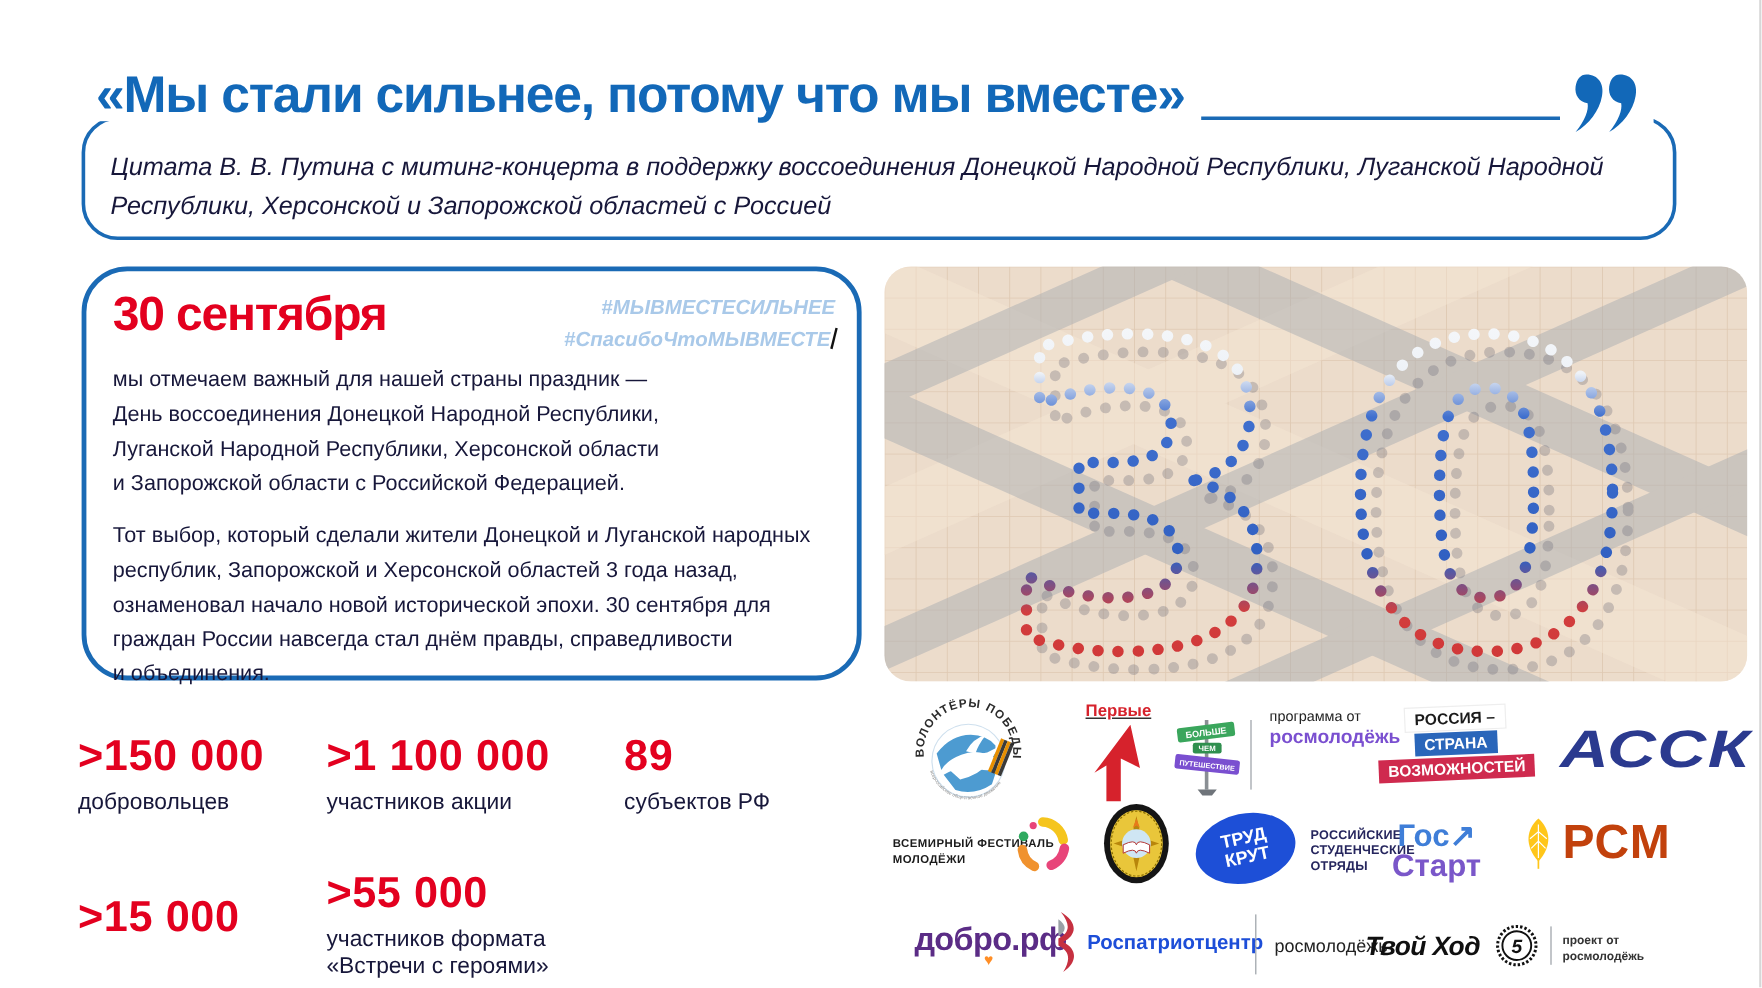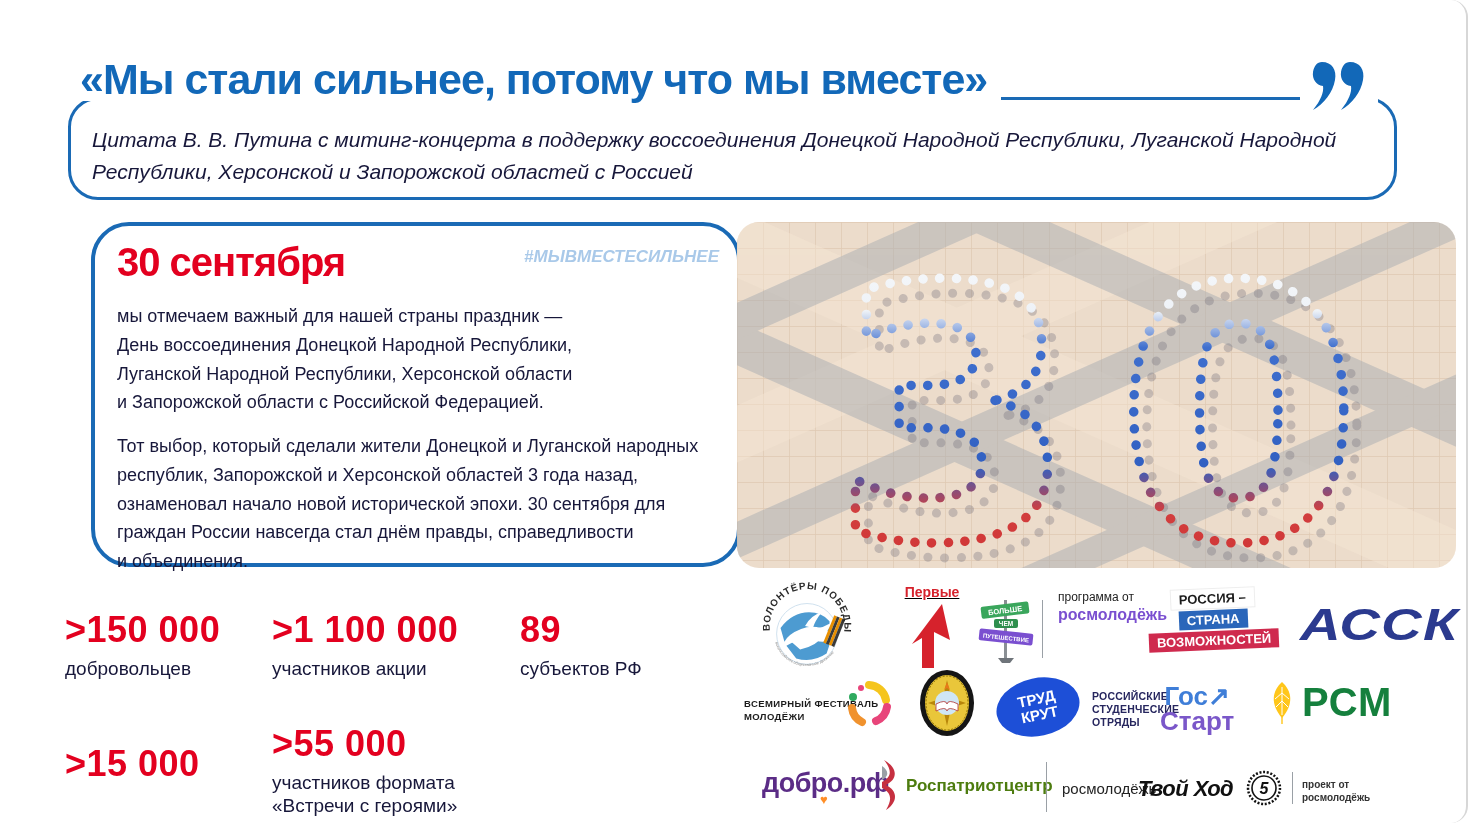--- a/index.html
+++ b/index.html
@@ -1,31 +1,31 @@
 <!DOCTYPE html>
 <html><head>
 <meta charset="utf-8">
 <style>
   html,body{margin:0;padding:0;background:#fff;}
   .slide{position:relative;width:1468px;height:823px;background:#ffffff;overflow:hidden;
-         font-family:"Liberation Sans",sans-serif;border-right:2px solid #d7d7d7;box-sizing:border-box;border-radius:17px;}
+         font-family:"Liberation Sans",sans-serif;border-right:2px solid #d7d7d7;box-sizing:border-box;}
   .prewrap{white-space:pre-line;}
 
   
   .quote-box{position:absolute;left:68px;top:97px;width:1329px;height:103px;
              border:3px solid #1a6ab5;border-radius:30px;box-sizing:border-box;}
   .page-title{position:absolute;left:78px;top:58px;z-index:3;background:#fff;padding:0 14px 0 2px;
               font-size:43px;line-height:1.0;font-weight:800;color:#1268b8;letter-spacing:-1px;}
   .quote-mark{position:absolute;left:1300px;top:60px;z-index:3;background:#fff;padding:0 10px;line-height:0;}
   .subtitle{position:absolute;left:92px;top:124px;width:1280px;z-index:2;
             font-size:21px;line-height:1.5;font-style:italic;color:#17173a;}
 
   
   .info-card{position:absolute;left:68px;top:222px;width:650px;height:345px;
-             border:4px solid #1a6ab5;border-radius:38px;box-sizing:border-box;background:#fff;margin-left:23px;}
+             border:4px solid #1a6ab5;border-radius:38px;box-sizing:border-box;background:#fff;}
   .info-heading{position:absolute;left:22px;top:14px;font-size:40px;font-weight:800;color:#e3001f;letter-spacing:-1px;}
   .hashtags{position:absolute;right:18px;top:18px;text-align:right;font-size:17px;font-weight:700;
             font-style:italic;color:#a9c9e9;line-height:1.55;}
   .cursor-bar{display:inline-block;width:2px;height:18px;background:#111;transform:rotate(14deg);
               vertical-align:-3px;margin-left:2px;}
   .info-p{position:absolute;left:22px;font-size:18px;line-height:1.6;color:#17173a;}
   .info-p1{top:76px;}
   .info-p2{top:206px;}
 
   
@@ -52,24 +52,24 @@
   .assk{font-size:44px;font-weight:900;font-style:italic;color:#2b3a8f;transform:scaleX(1.28);
         transform-origin:left center;letter-spacing:1px;}
   .wfm-text{font-size:9.5px;font-weight:700;color:#1b1b1b;line-height:1.35;letter-spacing:.4px;}
   .tk-oval{width:84px;height:58px;border-radius:50%;background:#1d4fd7;transform:rotate(-12deg);
            display:flex;flex-direction:column;align-items:center;justify-content:center;}
   .tk-oval span{color:#fff;font-weight:800;font-size:15px;line-height:1.05;transform:rotate(0deg);}
   .rso-side{font-size:10.5px;font-weight:800;color:#26265e;line-height:1.25;letter-spacing:.2px;}
   .gos{line-height:0.98;font-weight:800;font-size:26px;}
   .gos .g1{color:#3f7ed8;} .gos .g2{color:#7a57c9;}
   .rsm{display:flex;align-items:center;gap:6px;}
-  .rsm-label{font-size:40px;font-weight:800;color:#15803d;letter-spacing:1px;}
+  .rsm-label{font-size:40px;font-weight:800;color:#c2410c;letter-spacing:1px;}
   .dobro{position:relative;font-size:27px;font-weight:800;color:#5b2c86;letter-spacing:-0.5px;}
   .dobro-heart{position:absolute;left:58px;top:24px;font-size:13px;color:#ff8e26;}
-  .rospatriot-label{font-size:17px;font-weight:700;color:#4d7c0f;}
+  .rospatriot-label{font-size:17px;font-weight:700;color:#1d4ed8;}
   .rosmol-plain{font-size:15px;color:#222;}
   .tvoyhod-label{font-size:22px;font-weight:900;font-style:italic;color:#101010;letter-spacing:-0.5px;}
   .th-note{font-size:10px;font-weight:700;color:#333;line-height:1.3;}
 </style>
 </head>
 <body>
 
 <div class="slide">
 
   <div class="quote-box"></div>
@@ -80,20 +80,21 @@
       <path d="M40 2 C50 2 55 10 53 20 C51 32 42 44 31 50 C39 40 42 32 41 26 C34 25 30 19 31 12 C32 6 35 2 40 2 Z" fill="#1268b8"></path>
     </svg>
   </div>
   <div class="subtitle prewrap">Цитата В. В. Путина с митинг-концерта в поддержку воссоединения Донецкой Народной Республики, Луганской Народной
 Республики, Херсонской и Запорожской областей с Россией</div>
 
   <div class="info-card">
     <div class="info-heading">30 сентября</div>
     <div class="hashtags">
       <div>#МЫВМЕСТЕСИЛЬНЕЕ</div>
+      <div><span>#СпасибоЧтоМЫВМЕСТЕ</span><span class="cursor-bar"></span></div>
     </div>
     <div class="info-p info-p1 prewrap">мы отмечаем важный для нашей страны праздник —
 День воссоединения Донецкой Народной Республики,
 Луганской Народной Республики, Херсонской области
 и Запорожской области с Российской Федерацией.</div>
     <div class="info-p info-p2 prewrap">Тот выбор, который сделали жители Донецкой и Луганской народных
 республик, Запорожской и Херсонской областей 3 года назад,
 ознаменовал начало новой исторической эпохи. 30 сентября для
 граждан России навсегда стал днём правды, справедливости
 и объединения.</div>

